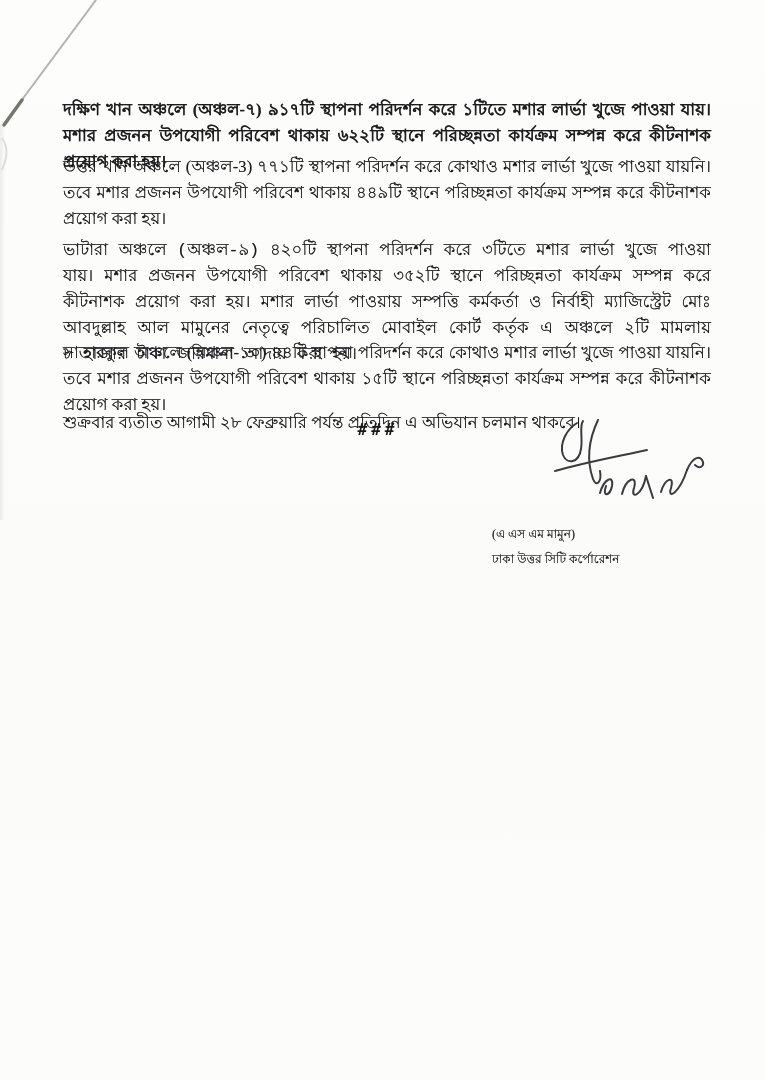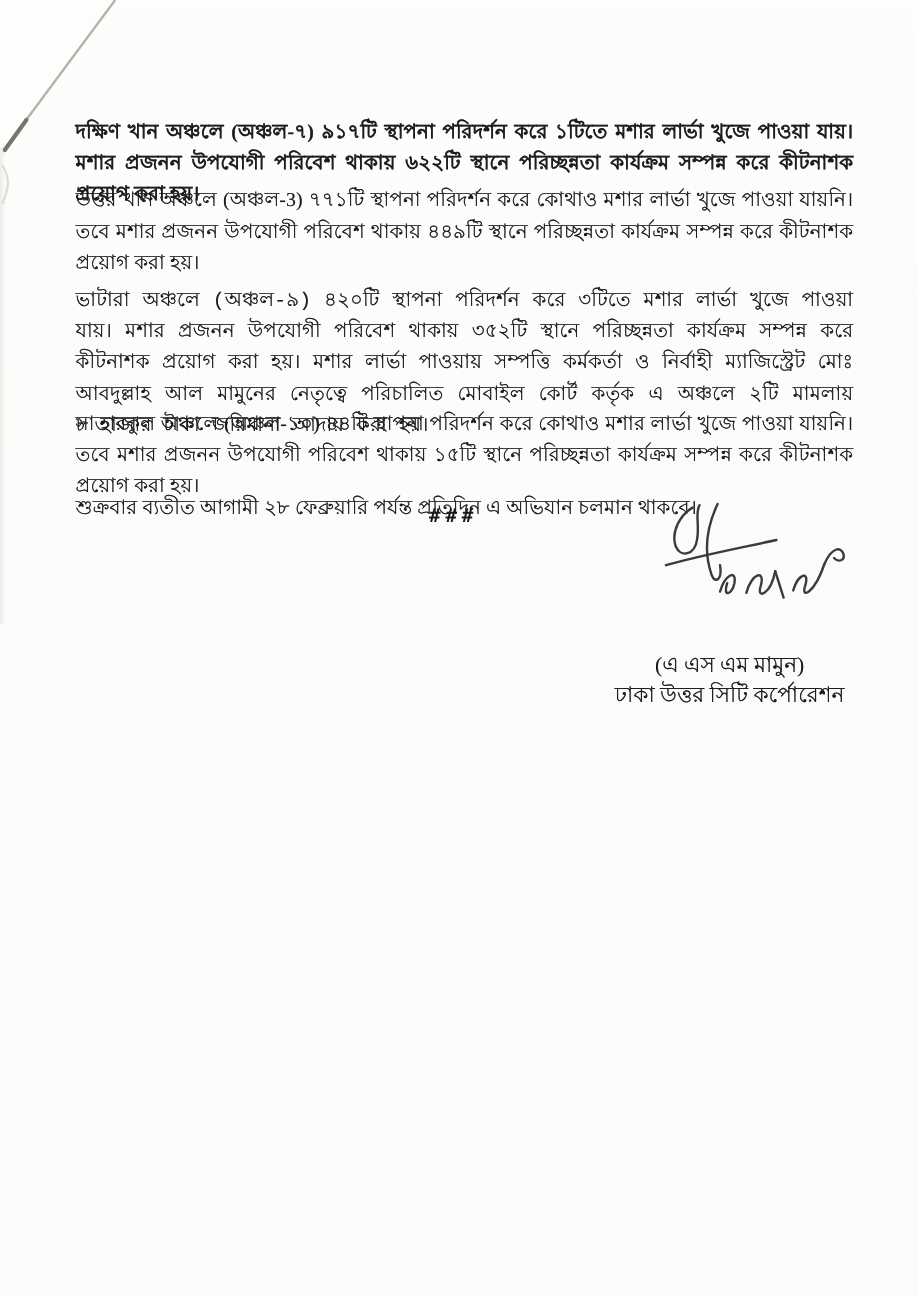--- a/index.html
+++ b/index.html
@@ -44,26 +44,24 @@
     font-family: "DejaVu Sans Mono", monospace;
     font-weight: bold;
     font-size: 16px;
     letter-spacing: 4px;
     color: #19191c;
   }
   .signature-scribble { position: absolute; left: 543px; top: 413px; }
   .sig-block {
     position: absolute;
     left: 492px; top: 522px; width: 232px;
-    text-align: center;
-    font-size: 18px;
+    font-size: 12px;
     line-height: 24.5px;
     color: #1d1d20;
     text-shadow: 0 0 0.5px rgba(30,30,30,0.55);
-    margin-top: 20px;
   }
   .sig-line { white-space: nowrap; }
 </style>
 </head>
 <body>
 
 <div class="page">
 
   <div class="edge-shade"></div>
 

